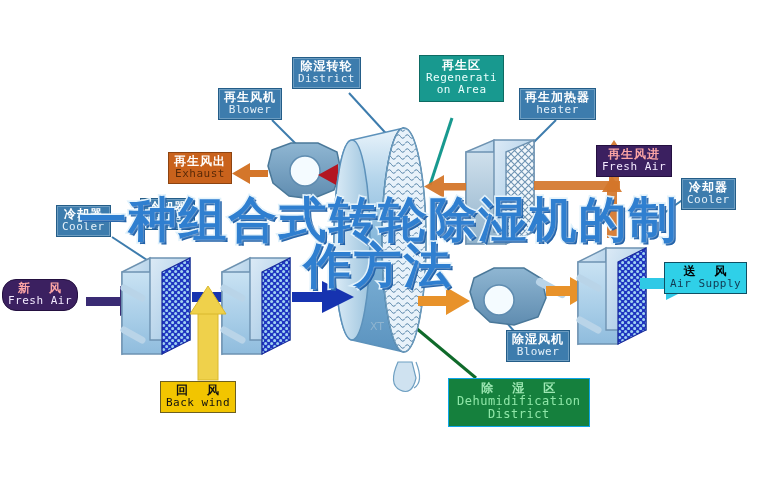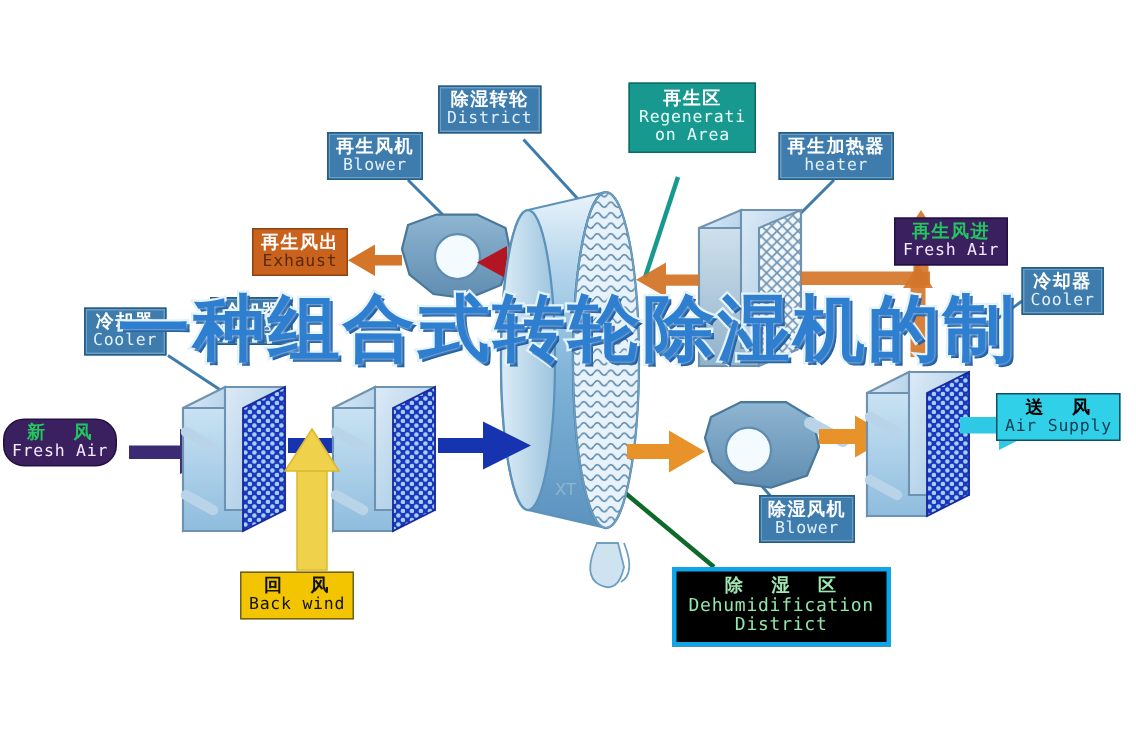--- a/index.html
+++ b/index.html
@@ -56,42 +56,42 @@
     color:#10324a;
   }
   .lb-cyanbox .cn{color:#000000;}
   .lb-cyanbox .en{color:#123a52;}
 
   .lb-purple{
     background:#3b2060;
     border:1px solid #241040;
     color:#ffffff;
   }
-  .lb-purple .cn{color:#22c55e;}
+  .lb-purple .cn{color:#fca5a5;}
   .lb-purple .en{color:#f3eaff;}
 
   .lb-orange{
     background:#c9621c;
     border:1px solid #8d4411;
     color:#fff;
   }
   .lb-orange .cn{color:#ffffff;}
   .lb-orange .en{color:#5a2a08;}
 
   .lb-yellow{
     background:#f2c500;
     border:1px solid #6d6020;
     color:#111;
   }
   .lb-yellow .cn{color:#111111;}
   .lb-yellow .en{color:#111111;}
 
   .lb-green{
-    background:#000000;
-    border:3px solid #0ea5e9;
+    background:#15803d;
+    border:1px solid #0ea5e9;
   }
   .lb-green .cn{color:#9fe8b4;}
   .lb-green .en{color:#8fe6a8;}
 
   .lb-teal{
     background:#18998f;
     border:1px solid #0d6b63;
   }
   .lb-teal .cn{color:#ffffff;}
   .lb-teal .en{color:#eafffd;}
@@ -366,15 +366,16 @@
     <span class="en">District</span>
   </div>
 
   <div class="label lb-cyanbox" style="left:664px;top:262px;">
     <span class="cn"><span>送</span><span class="sp"></span><span>风</span></span>
     <span class="en">Air Supply</span>
   </div>
 
   <div id="title">
     <span>一种组合式转轮除湿机的制</span>
+    <span class="l2">作方法</span>
   </div>
 
 </div>
 
 </body></html>

